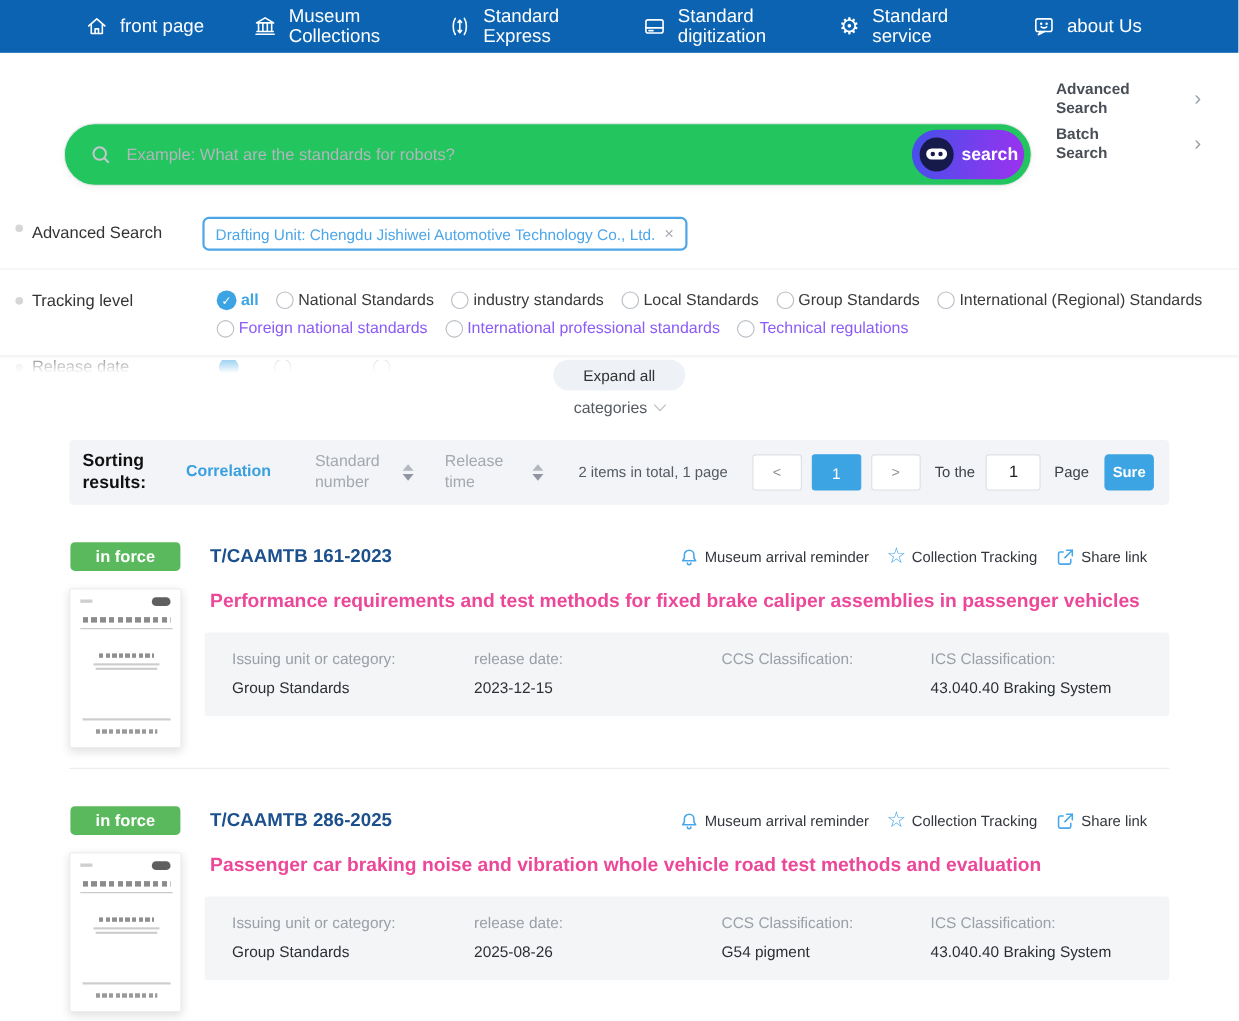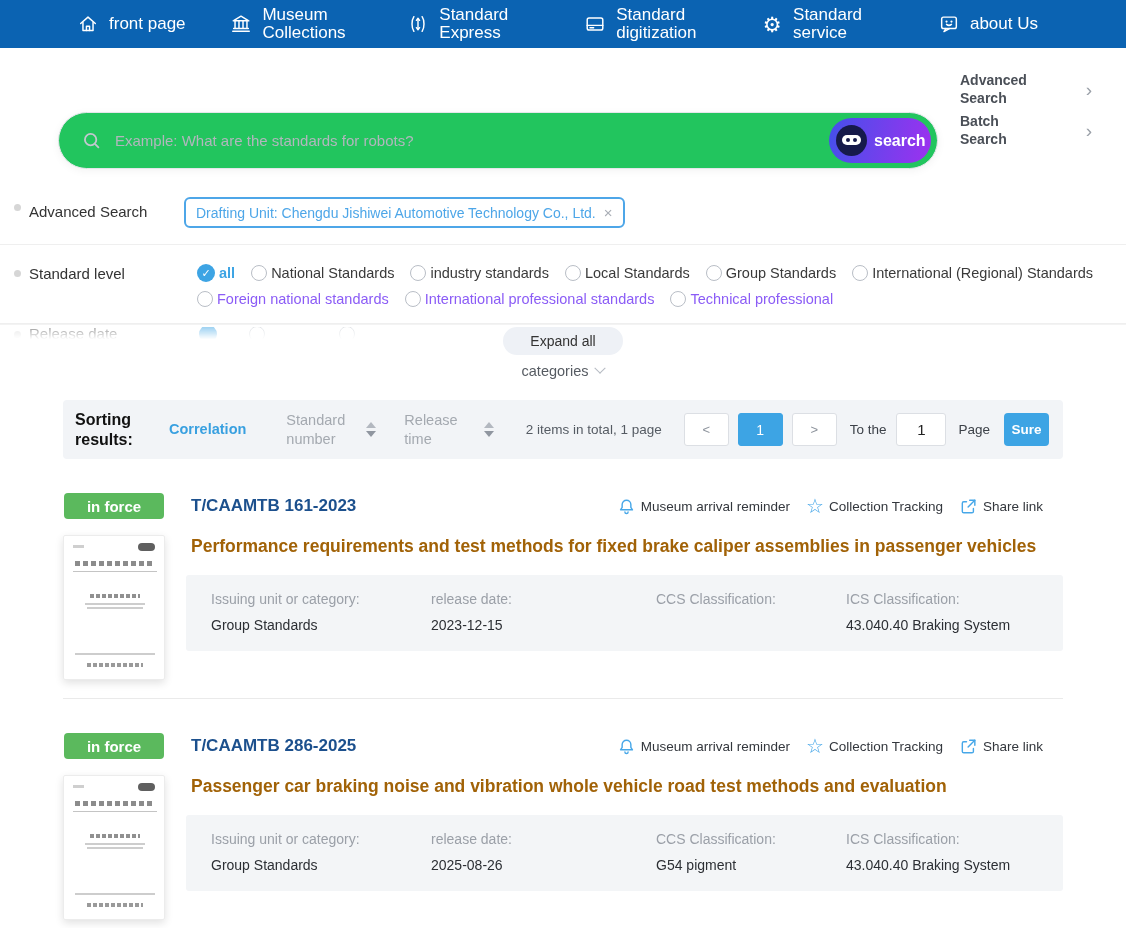--- a/index.html
+++ b/index.html
@@ -95,21 +95,21 @@
   .t-mid3{left:23px;top:71px;width:56px;height:2px;background:#cdcdcd;}
   .t-bot1{left:11px;top:117px;width:80px;height:2px;background:#cdcdcd;}
   .t-bot2{left:23px;top:127px;width:56px;height:4px;background:repeating-linear-gradient(90deg,#9a9a9a 0 4px,transparent 4px 6px);}
   .right-col{flex:1;margin-left:26px;}
   .item-head{display:flex;align-items:center;margin-top:3px;}
   .std-num{font-size:17px;font-weight:bold;color:var(--navy);cursor:pointer;}
   .actions{margin-left:auto;display:flex;align-items:center;gap:16px;padding-right:20px;}
   .action{display:flex;align-items:center;gap:5px;font-size:13.5px;color:#33373d;cursor:pointer;}
   .action svg{width:19px;height:19px;stroke:var(--icon-blue);fill:none;stroke-width:1.8;stroke-linecap:round;stroke-linejoin:round;}
   .star-glyph{color:var(--icon-blue);font-size:20px;font-weight:bold;line-height:1;}
-  .item-title{font-size:17.5px;font-weight:bold;color:#a16207;margin:20px 0 0 0;cursor:pointer;}
+  .item-title{font-size:17.5px;font-weight:bold;color:#ec4899;margin:20px 0 0 0;cursor:pointer;}
   .detail-box{margin-top:18px;background:#f3f5f7;border-radius:3px;display:grid;grid-template-columns:220px 225px 190px auto;padding:16px 10px 18px 25px;margin-left:-5px;}
   .cell .dl{font-size:14px;color:#9ba0a8;}
   .cell .dv{font-size:14px;color:#2c2f34;margin-top:10px;min-height:16px;}
 </style>
 </head>
 <body>
 
 <div class="nav">
   <div class="nav-item">
     <span class="icon">
@@ -198,21 +198,21 @@
   <span class="bullet"></span>
   <span class="flabel" style="padding-top:6px;">Advanced Search</span>
   <span class="tag" style="">
     <span>Drafting Unit: Chengdu Jishiwei Automotive Technology Co., Ltd.</span>
     <span class="x">×</span>
   </span>
 </div>
 
 <div class="frow" style="padding-top:18px;padding-bottom:16px;">
   <span class="bullet"></span>
-  <span class="flabel">Standard level</span>
+  <span class="flabel">Tracking level</span>
   <div class="opts" style="margin-left:13px;">
     <div class="opt-line">
       <span class="radio checked">
         <span class="circ">✓</span>
         <span>all</span>
       </span>
       <span class="radio">
         <span class="circ"></span>
         <span>National Standards</span>
       </span>
@@ -237,21 +237,21 @@
       <span class="radio">
         <span class="circ"></span>
         <span>Foreign national standards</span>
       </span>
       <span class="radio">
         <span class="circ"></span>
         <span>International professional standards</span>
       </span>
       <span class="radio">
         <span class="circ"></span>
-        <span>Technical professional</span>
+        <span>Technical regulations</span>
       </span>
     </div>
   </div>
 </div>
 
 <div class="collapse-zone">
   <div class="faded-row">
     <span class="bullet" style="margin-top:2px;"></span>
     <span class="flabel" style="padding-top:0;">Release date</span>
     <span class="circ sel"></span>

